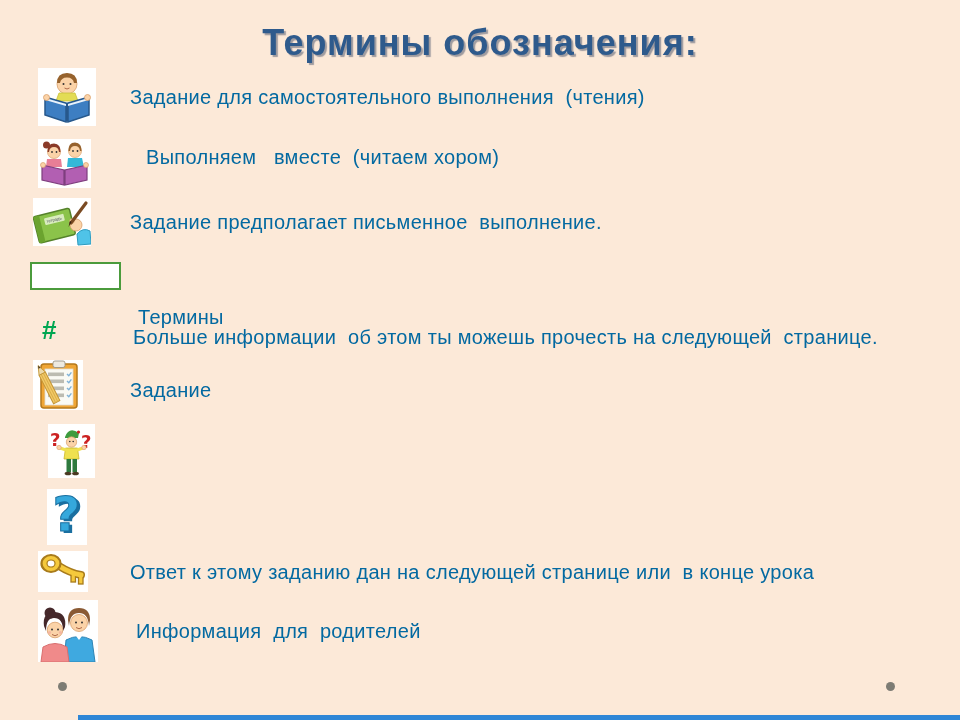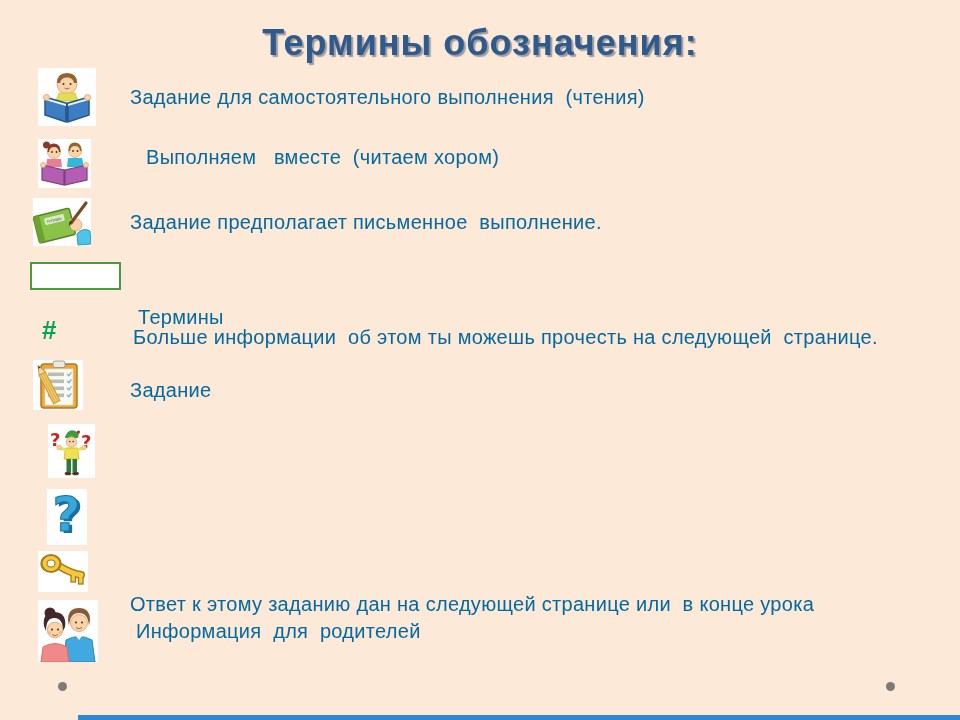--- a/index.html
+++ b/index.html
@@ -167,21 +167,21 @@
   <span class="icon-card" style="left:38px;top:551px;width:50px;height:41px;">
     <svg viewBox="0 0 50 41">
       <path d="M21 15 Q32 22 43 24" fill="none" stroke="#A87B1B" stroke-width="8" stroke-linecap="round"></path>
       <rect x="33" y="23" width="4.5" height="8" fill="#F5C93C" stroke="#A87B1B" stroke-width="1.3"></rect>
       <rect x="40.5" y="23" width="4.5" height="10" fill="#F5C93C" stroke="#A87B1B" stroke-width="1.3"></rect>
       <path d="M21 15 Q32 22 43 24" fill="none" stroke="#F5C93C" stroke-width="5" stroke-linecap="round"></path>
       <ellipse cx="13" cy="12.5" rx="9.5" ry="8.5" fill="#F5C93C" stroke="#A87B1B" stroke-width="2.2"></ellipse>
       <ellipse cx="13" cy="12.5" rx="4" ry="3.5" fill="#FFFFFF" stroke="#A87B1B" stroke-width="1.2"></ellipse>
     </svg>
   </span>
-  <span class="label" style="left:130px;top:592px;">Ответ к этому заданию дан на следующей странице или  в конце урока</span>
+  <span class="label" style="left:130px;top:560px;">Ответ к этому заданию дан на следующей странице или  в конце урока</span>
 
   <span class="icon-card" style="left:38px;top:600px;width:60px;height:62px;">
     <svg viewBox="0 0 60 62">
       <path d="M30 20 Q30 8 41 8 Q52 8 52 20 L51 26 Q50 13 41 13 Q32 13 31 26 Z" fill="#8A5A34"></path>
       <circle cx="41" cy="23" r="8.5" fill="#FBD3A8" stroke="#D9A06B" stroke-width="0.8"></circle>
       <circle cx="38" cy="22.5" r="1" fill="#333"></circle>
         <circle cx="44" cy="22.5" r="1" fill="#333"></circle>
       <path d="M38 27.5 Q41 30 44 27.5" stroke="#B06A4A" stroke-width="1" fill="none"></path>
       <path d="M28 40 Q41 33 54 40 L57 62 L26 62 Z" fill="#3FA9E0" stroke="#2E84B5" stroke-width="1"></path>
       <path d="M38 36 L41 40 L44 36 Z" fill="#FFF"></path>

